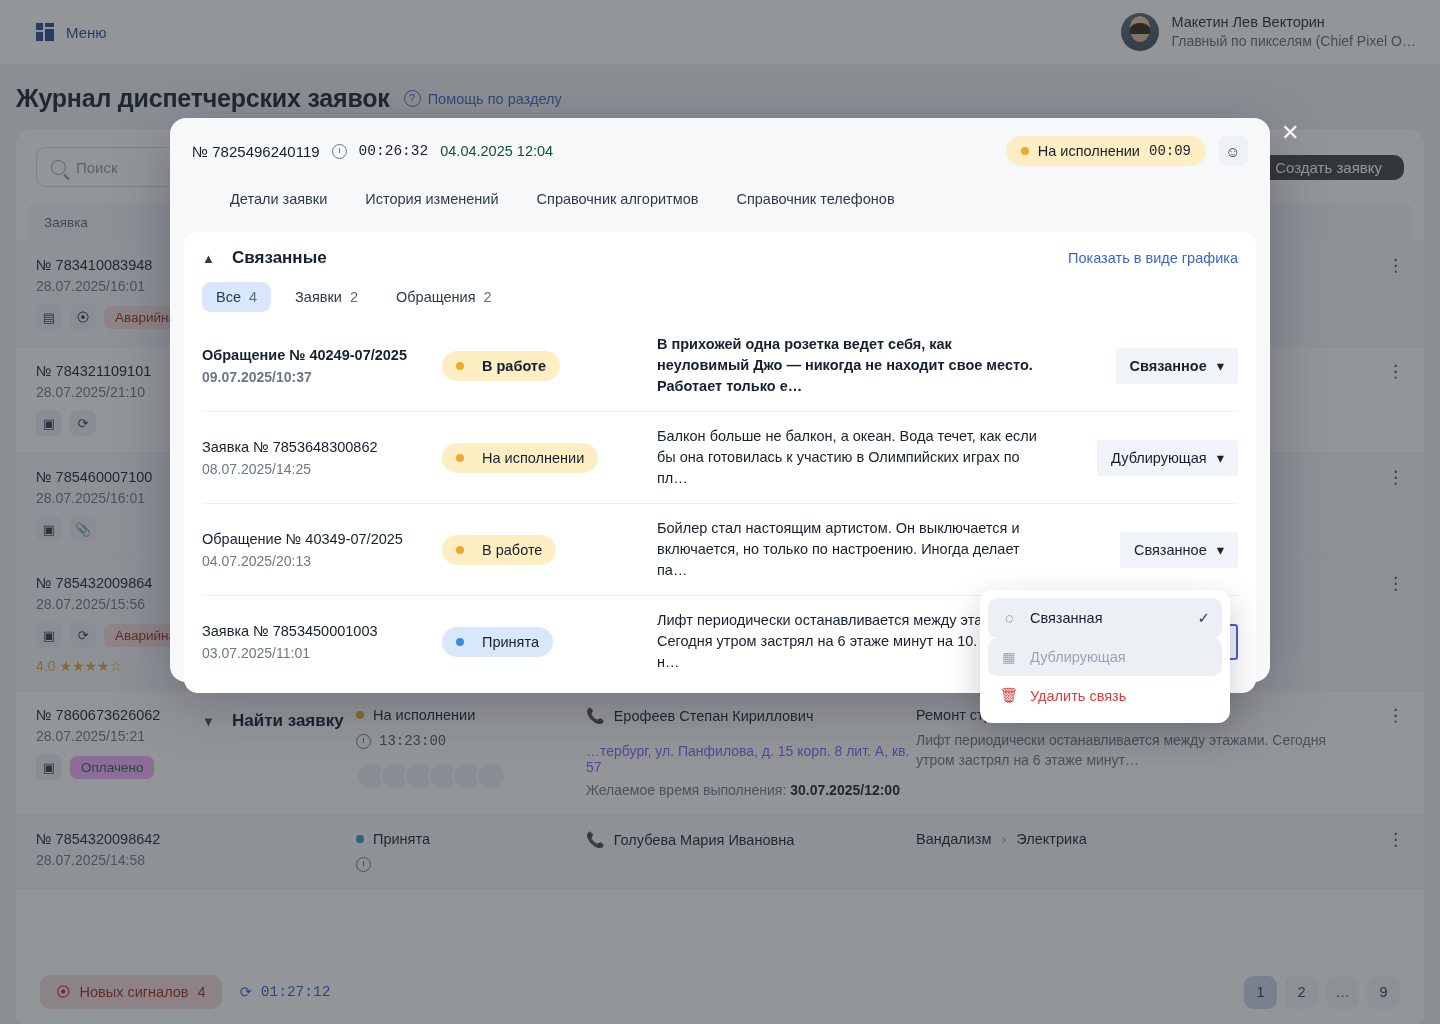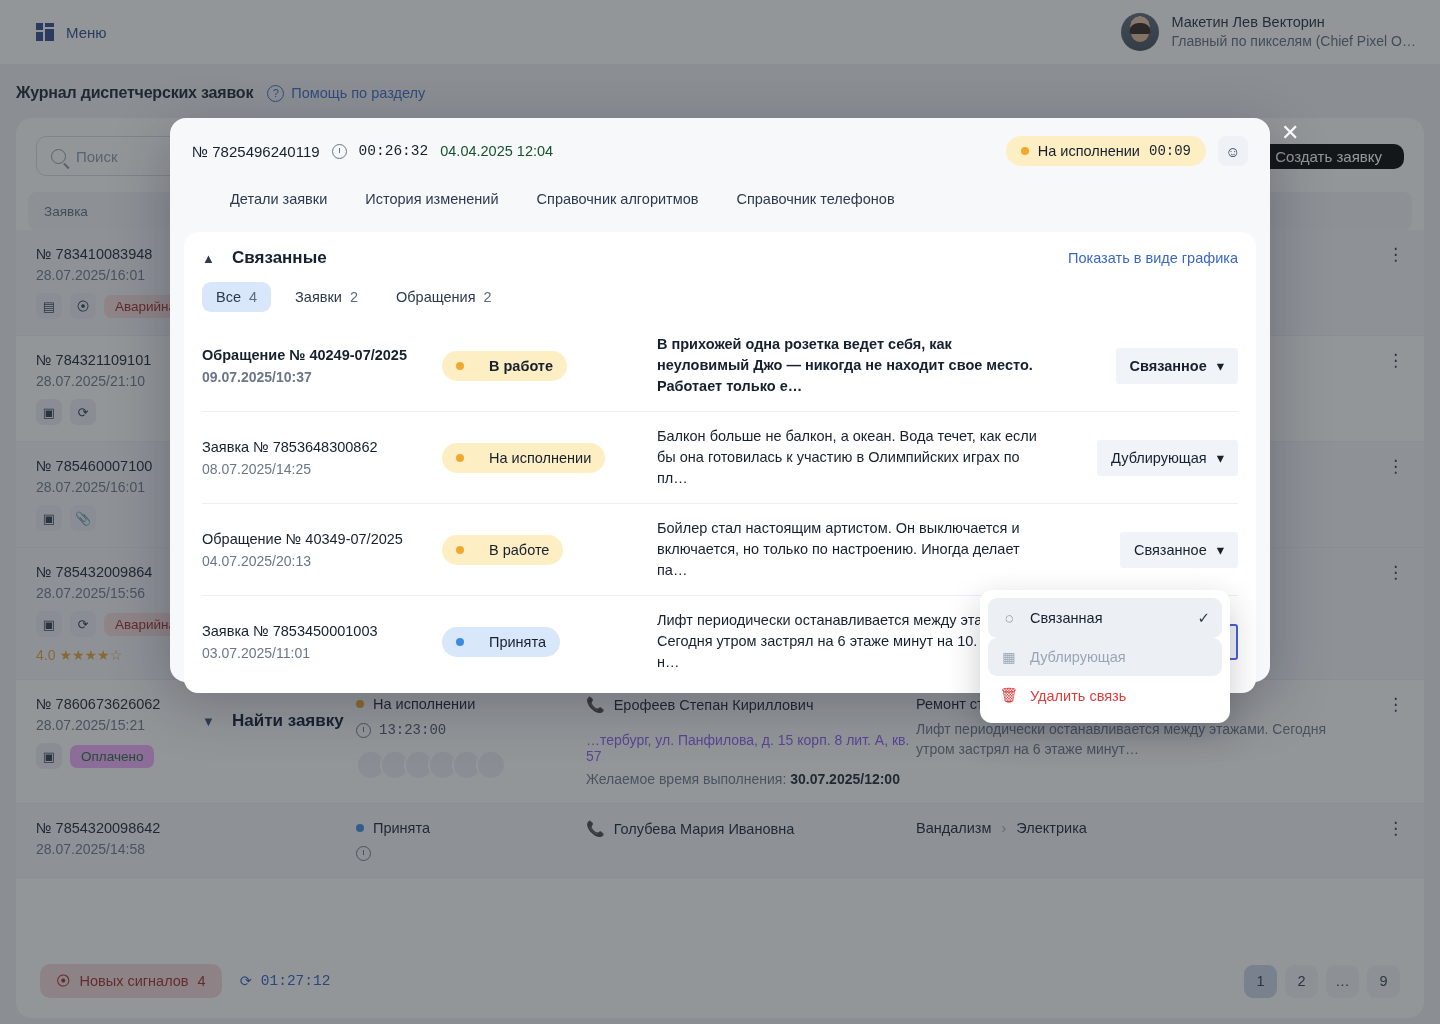--- a/index.html
+++ b/index.html
@@ -37,34 +37,34 @@
   }
   .avatar::before{ content:""; position:absolute; left:50%; top:30%; transform:translateX(-50%);
     width:18px; height:18px; border-radius:50%; background:#e0b894; }
   .avatar::after{ content:""; position:absolute; left:50%; top:27%; transform:translateX(-50%);
     width:21px; height:11px; border-radius:11px 11px 3px 3px; background:#2e241d; }
   .user-text { line-height:1.35; }
   .user-name { font-size:14.5px; color:#1b2a3c; }
   .user-role { font-size:14px; color:#5d6b7e; }
 
   .page-title-row { display:flex; align-items:center; gap:14px; padding: 20px 24px 8px 16px; }
-  .page-title { font-size:16px; font-weight:700; color:#16202e; letter-spacing:-0.2px; }
+  .page-title { font-size:25px; font-weight:700; color:#16202e; letter-spacing:-0.2px; }
   .help-link { display:flex; align-items:center; gap:7px; color:#3a66c8; font-size:14.5px; }
   .circle-q { width:17px; height:17px; border-radius:50%; border:1.6px solid #3a66c8; color:#3a66c8;
     font-size:11px; display:flex; align-items:center; justify-content:center; line-height:1; }
 
   .content-card { margin: 8px 16px 0 16px; background:#fff; border-radius:16px; height: 900px; position:relative; }
   .toolbar-row { display:flex; align-items:center; justify-content:space-between; padding:18px 20px 10px 20px; }
   .search-box {
     width:350px; height:40px; border:1px solid #d5dbe4; border-radius:10px;
     display:flex; align-items:center; gap:10px; padding:0 14px; color:#8b97a8; font-size:15px;
   }
   .search-ic { width:15px; height:15px; border:1.8px solid #8b97a8; border-radius:50%; position:relative; flex:none; }
   .search-ic::after{ content:""; position:absolute; right:-5px; bottom:-4px; width:7px; height:1.8px; background:#8b97a8; transform:rotate(45deg); }
-  .create-btn { background:#000000; color:#fff; font-size:15px; border:none; border-radius:10px; padding:4px 22px; }
+  .create-btn { background:#404040; color:#fff; font-size:15px; border:none; border-radius:10px; padding:4px 22px; }
 
   .table-head { background:#f3f5f9; margin:6px 12px 0 12px; border-radius:8px; padding:10px 16px; }
   .table-head span { font-size:13.5px; color:#5d6b7e; }
 
   .row {
     display:grid; grid-template-columns: 320px 230px 330px 1fr 40px;
     padding:16px 20px 16px 20px; border-bottom:1px solid #eceff4; position:relative;
   }
   .row.alt { background:#f5f7fa; }
   .r-num { font-size:14.5px; color:#16202e; }
@@ -141,21 +141,21 @@
   .filter .cnt { color:#5d6b7e; }
 
   .list { margin-top:8px; }
   .lrow {
     display:grid; grid-template-columns: 240px 215px 1fr 180px;
     align-items:center; padding:14px 0; border-top:1px solid #eceff4;
   }
   .lrow:first-child { border-top:none;font-weight:bold; }
   .l-title { font-size:14.5px; color:#16202e; }
   .l-date { font-size:14px; color:#6b7788; margin-top:6px; }
-  .l-badge { border-radius:20px; padding:7px 14px; display:inline-flex; align-items:center; gap:25px; font-size:14.5px; color:#16202e; }
+  .l-badge { border-radius:20px; padding:7px 14px; display:inline-flex; align-items:center; gap:18px; font-size:14.5px; color:#16202e; }
   .l-badge.amber { background:#fdeec4; }
   .l-badge.blue { background:#d9e7fb; }
   .l-desc { font-size:14.5px; color:#16202e; line-height:1.45; padding-right:14px; }
   .l-sel {
     justify-self:end; background:#f0f3f7; border-radius:3px; padding:10px 14px;
     display:flex; align-items:center; gap:10px; font-size:14.5px; color:#16202e; min-width:118px; justify-content:center;
   }
   .l-sel.open { background:#f0f3f7; border:2px solid #4a5fd6; padding:8px 12px; }
 
   .find-row { padding:18px 32px; display:flex; align-items:center; gap:16px; }

